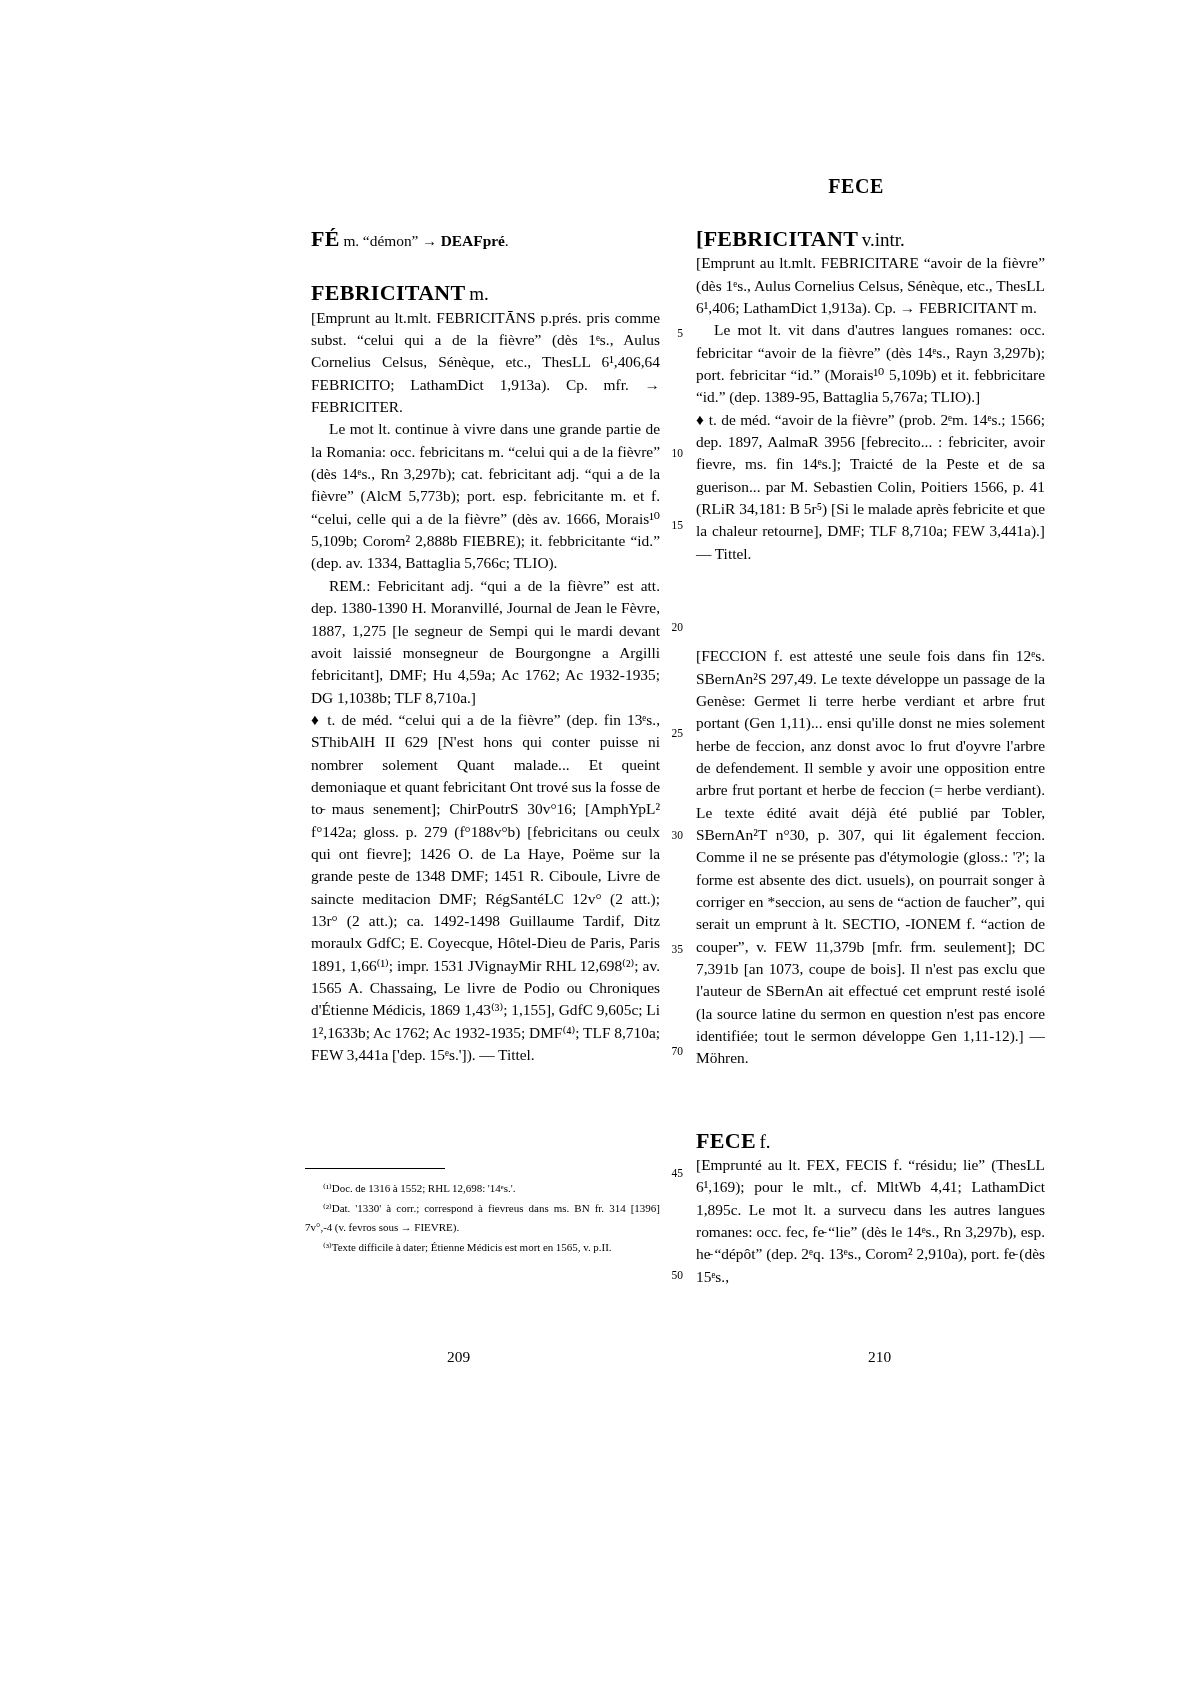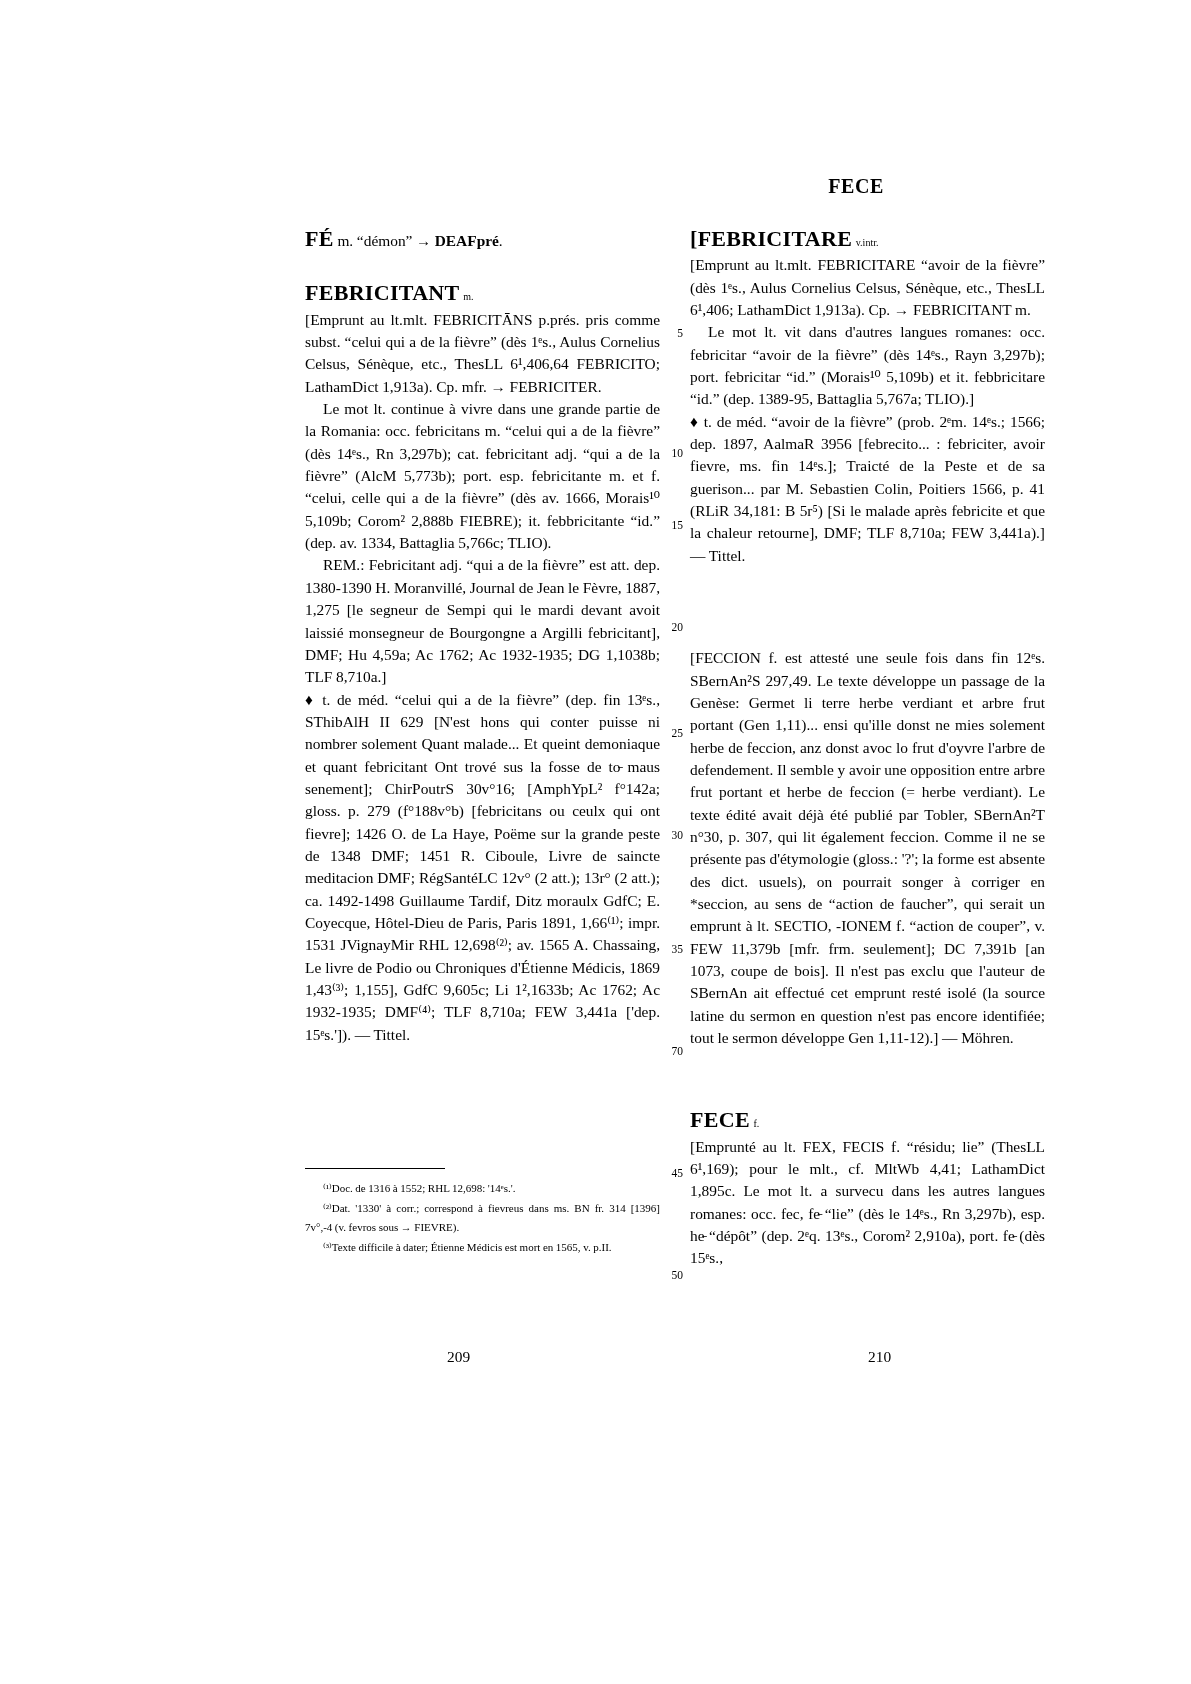--- a/index.html
+++ b/index.html
@@ -56,41 +56,41 @@
     font-size: 11.5px;
     text-align: right;
   }
   .linenum {
     position: absolute;
     right: 0;
     line-height: 1;
   }
 
   
-  .entry { margin: 0 0 0 0; }
+  .entry { margin: 0 0 0 6px; }
 
   p {
     margin: 0;
     font-size: 15.4px;
     line-height: 22.35px;
     text-align: justify;
     text-justify: inter-word;
     hyphens: none;
     word-spacing: -0.2px;
   }
   p.indent { text-indent: 18px; }
   p.hang   { text-indent: 0; }
 
   .headword {
     font-size: 22px;
     font-weight: bold;
     letter-spacing: 0.3px;
   }
   .headword-sm {
-    font-size: 10px;
+    font-size: 19px;
     font-weight: normal;
   }
 
   .sc { font-variant: small-caps; font-size: 15.4px; letter-spacing: 0.2px; }
   .b  { font-weight: bold; }
   .arrow { font-size: 15px; }
 
   
   .gap-lg { height: 30px; }
   .gap-md { height: 20px; }
@@ -165,21 +165,21 @@
         <p class="indent">REM.: Febricitant adj. “qui a de la fièvre” est att. dep. 1380-1390 H. Moranvillé, Journal de Jean le Fèvre, 1887, 1,275 [le segneur de Sempi qui le mardi devant avoit laissié monsegneur de Bourgongne a Argilli febricitant], DMF; Hu 4,59a; Ac 1762; Ac 1932-1935; DG 1,1038b; TLF 8,710a.]</p>
 
         <p class="hang">♦ t. de méd. “celui qui a de la fièvre” (dep. fin 13ᵉs., SThibAlH II 629 [N'est hons qui conter puisse ni nombrer solement Quant malade... Et queint demoniaque et quant febricitant Ont trové sus la fosse de to̵ maus senement]; ChirPoutrS 30v°16; [AmphYpL² f°142a; gloss. p. 279 (f°188v°b) [febricitans ou ceulx qui ont fievre]; 1426 O. de La Haye, Poëme sur la grande peste de 1348 DMF; 1451 R. Ciboule, Livre de saincte meditacion DMF; RégSantéLC 12v° (2 att.); 13r° (2 att.); ca. 1492-1498 Guillaume Tardif, Ditz moraulx GdfC; E. Coyecque, Hôtel-Dieu de Paris, Paris 1891, 1,66⁽¹⁾; impr. 1531 JVignayMir RHL 12,698⁽²⁾; av. 1565 A. Chassaing, Le livre de Podio ou Chroniques d'Étienne Médicis, 1869 1,43⁽³⁾; 1,155], GdfC 9,605c; Li 1²,1633b; Ac 1762; Ac 1932-1935; DMF⁽⁴⁾; TLF 8,710a; FEW 3,441a ['dep. 15ᵉs.']). — Tittel.</p>
       </div>
 
     </div>
 
     <div class="col col-right">
 
       <div class="entry">
-        <p class="hang"><span class="headword">[FEBRICITARE</span> <span class="headword-sm">v.intr.</span></p>
+        <p class="hang"><span class="headword">[FEBRICITANT</span> <span class="headword-sm">v.intr.</span></p>
 
         <p class="hang">[Emprunt au lt.mlt. FEBRICITARE “avoir de la fièvre” (dès 1ᵉs., Aulus Cornelius Celsus, Sénèque, etc., ThesLL 6¹,406; LathamDict 1,913a). Cp. → FEBRICITANT m.</p>
 
         <p class="indent">Le mot lt. vit dans d'autres langues romanes: occ. febricitar “avoir de la fièvre” (dès 14ᵉs., Rayn 3,297b); port. febricitar “id.” (Morais¹⁰ 5,109b) et it. febbricitare “id.” (dep. 1389-95, Battaglia 5,767a; TLIO).]</p>
 
         <p class="hang">♦ t. de méd. “avoir de la fièvre” (prob. 2ᵉm. 14ᵉs.; 1566; dep. 1897, AalmaR 3956 [febrecito... : febriciter, avoir fievre, ms. fin 14ᵉs.]; Traicté de la Peste et de sa guerison... par M. Sebastien Colin, Poitiers 1566, p. 41 (RLiR 34,181: B 5r⁵) [Si le malade après febricite et que la chaleur retourne], DMF; TLF 8,710a; FEW 3,441a).] — Tittel.</p>
       </div>
 
       <div class="gap-xl"></div>
 

